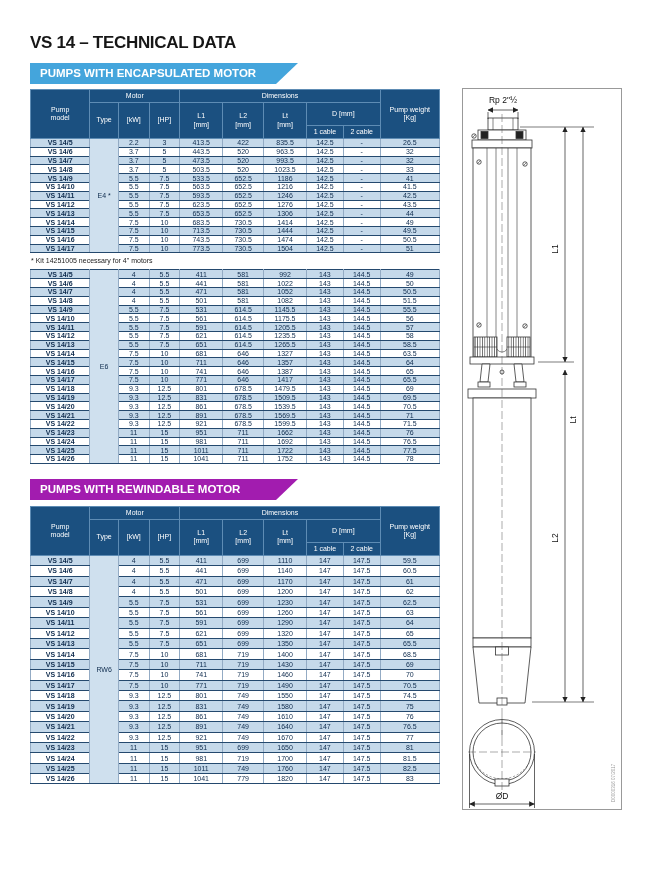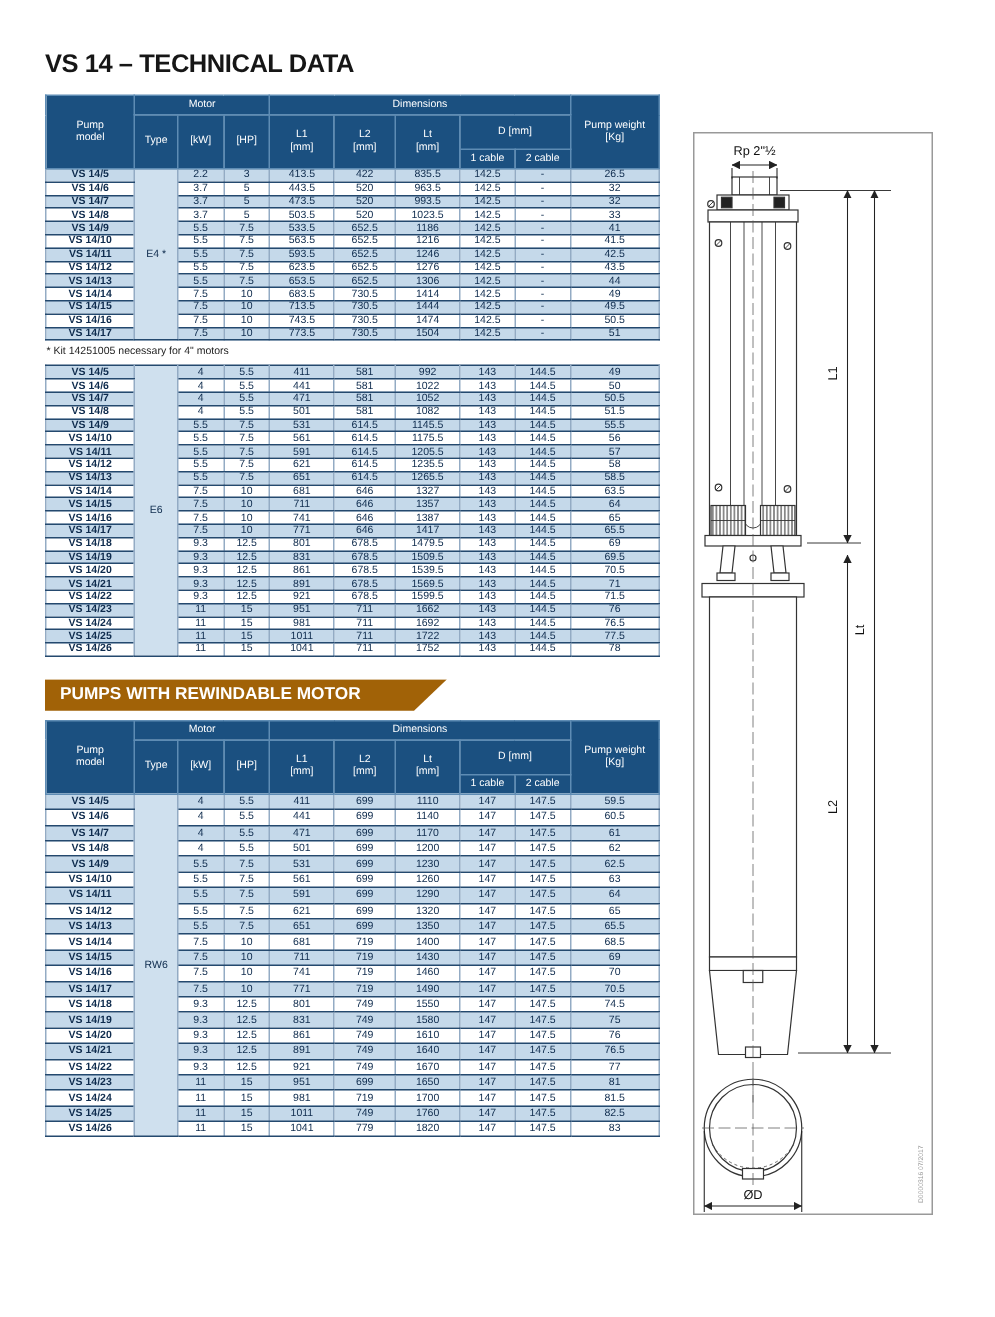--- a/index.html
+++ b/index.html
@@ -46,20 +46,23 @@
   svg text { font-family: "Liberation Sans", sans-serif; }
 </style>
 </head>
 <body>
 
 <div class="page">
 
   <div class="left-col">
     <h1 class="page-title">VS 14 – TECHNICAL DATA</h1>
 
+    <div class="banner" style="background:#44a5dc;">
+      <span>PUMPS WITH ENCAPSULATED MOTOR</span>
+    </div>
 
     <div>
         <table class="spec">
           <colgroup>
             <col style="width: 14.5%;">
             <col style="width: 7%;">
             <col style="width: 7.5%;">
             <col style="width: 7.5%;">
             <col style="width: 10.5%;">
             <col style="width: 10%;">
@@ -495,21 +498,21 @@
               <td>711</td>
               <td>1752</td>
               <td>143</td>
               <td>144.5</td>
               <td>78</td>
             </tr>
           </tbody>
         </table>
       </div>
 
-    <div class="banner banner2" style="background:#a16207;">
+    <div class="banner banner2" style="background:#a21caf;">
       <span>PUMPS WITH REWINDABLE MOTOR</span>
     </div>
 
     <div>
         <table class="spec tall">
           <colgroup>
             <col style="width: 14.5%;">
             <col style="width: 7%;">
             <col style="width: 7.5%;">
             <col style="width: 7.5%;">

